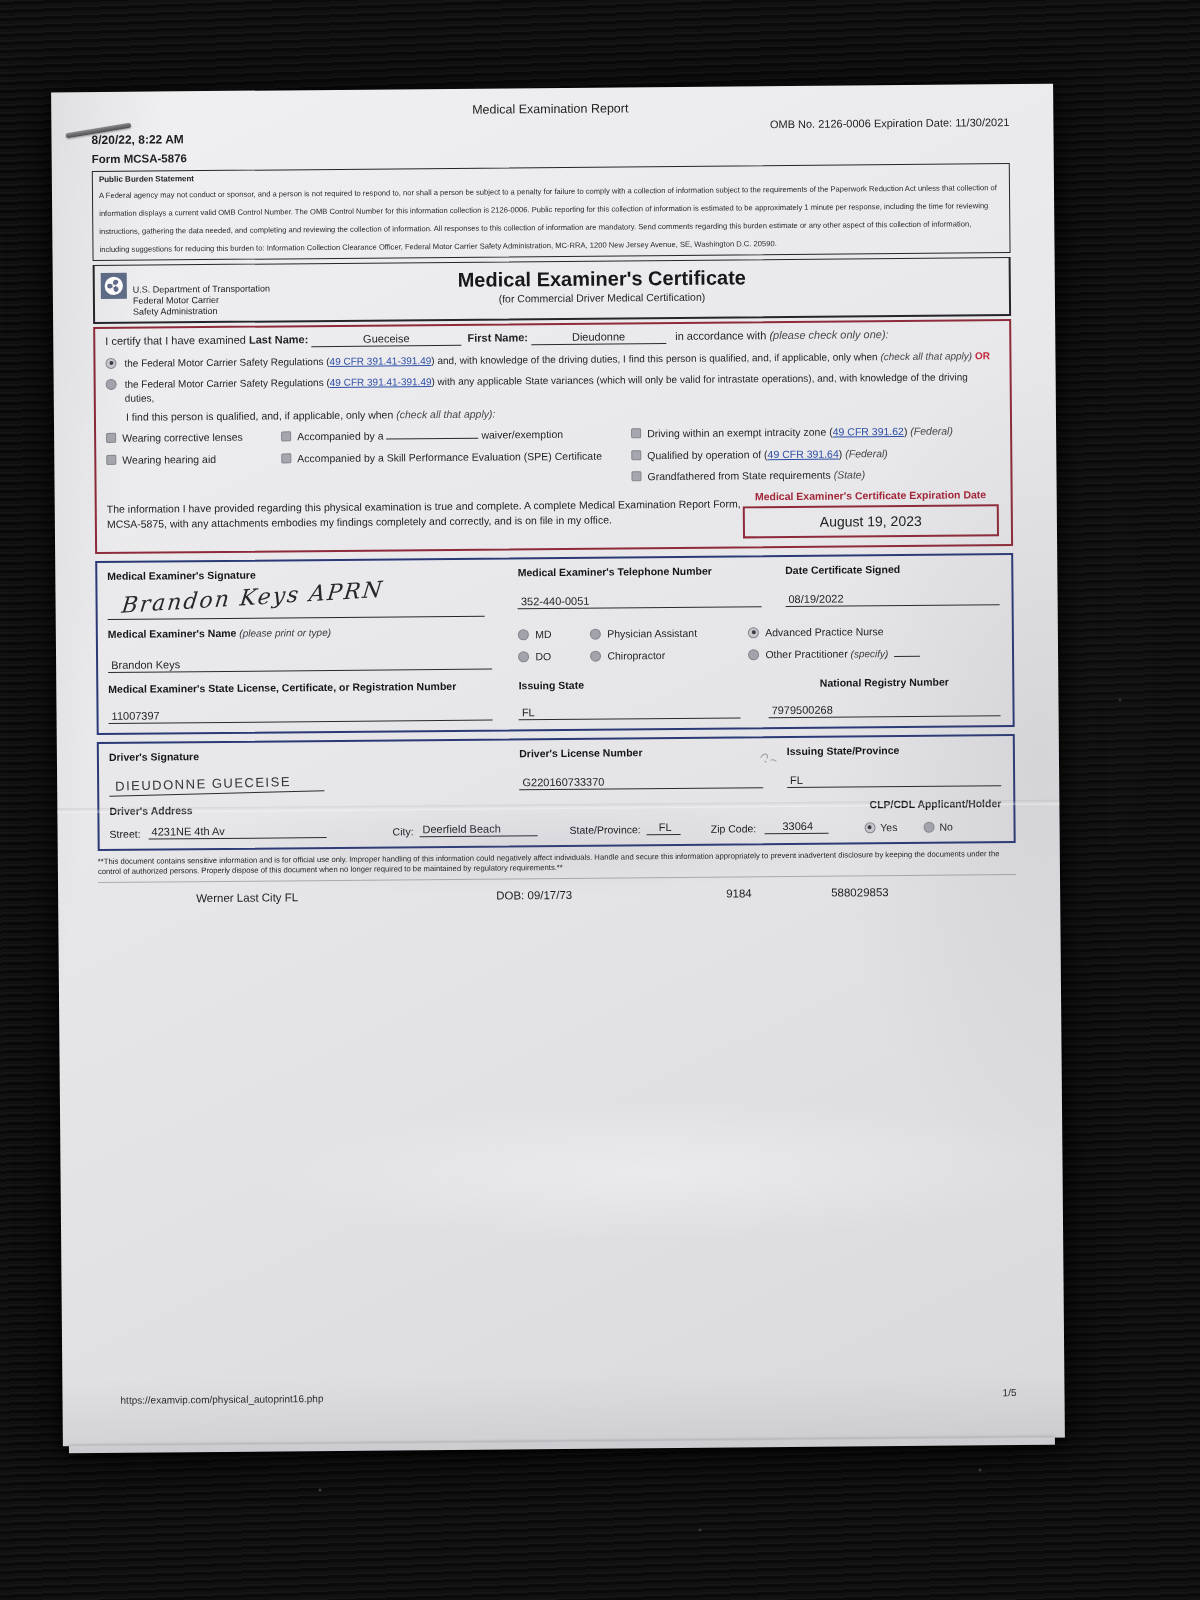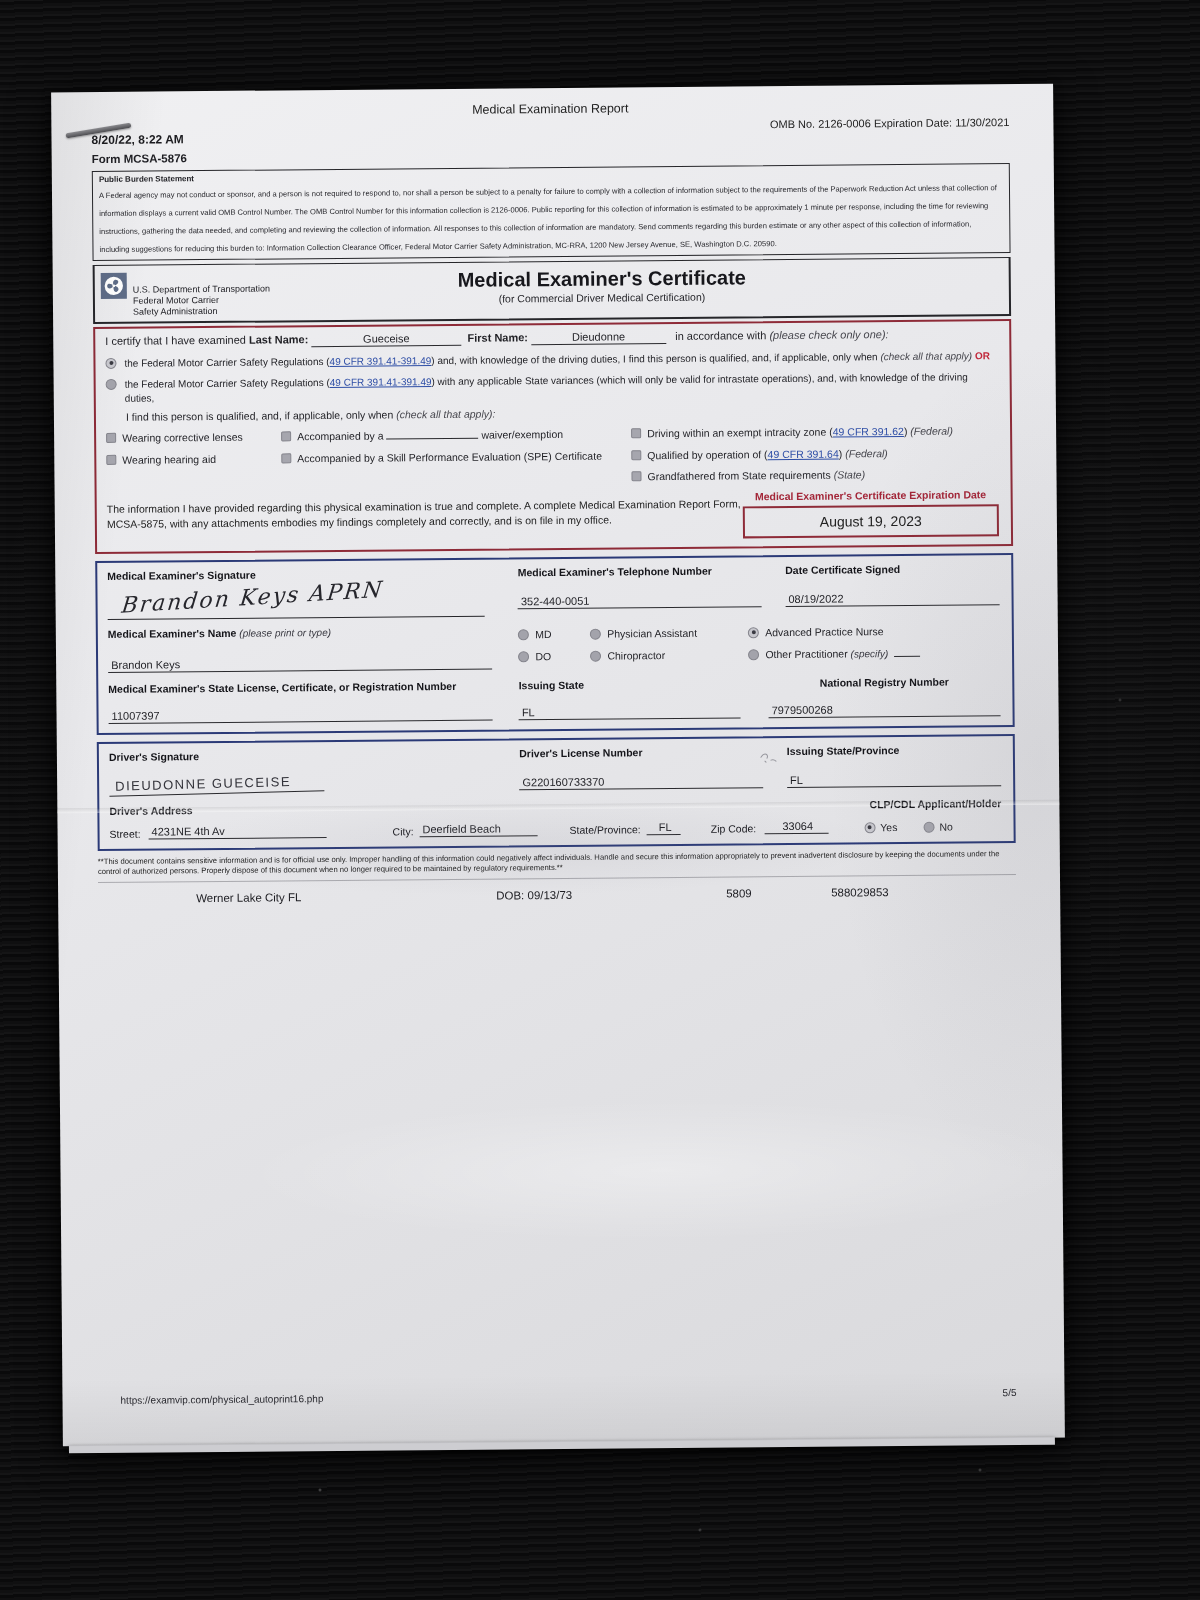--- a/index.html
+++ b/index.html
@@ -367,23 +367,23 @@
       <span style="display:inline-flex; gap:5px; align-items:center; margin-left:26px">
         <span class="radio"></span>
         <span>No</span>
       </span>
     </div>
   </div>
 
   <div class="disclaimer">**This document contains sensitive information and is for official use only. Improper handling of this information could negatively affect individuals. Handle and secure this information appropriately to prevent inadvertent disclosure by keeping the documents under the control of authorized persons. Properly dispose of this document when no longer required to be maintained by regulatory requirements.**</div>
 
   <div class="info-row">
-    <span style="left:98px">Werner Lake City FL</span>
-    <span style="left:398px">DOB: 09/13/73</span>
-    <span style="left:628px">5809</span>
+    <span style="left:98px">Werner Last City FL</span>
+    <span style="left:398px">DOB: 09/17/73</span>
+    <span style="left:628px">9184</span>
     <span style="left:733px">588029853</span>
   </div>
 
   <div class="footer">
     <span>https://examvip.com/physical_autoprint16.php</span>
-    <span>5/5</span>
+    <span>1/5</span>
   </div>
 </div>
 
 </body></html>

